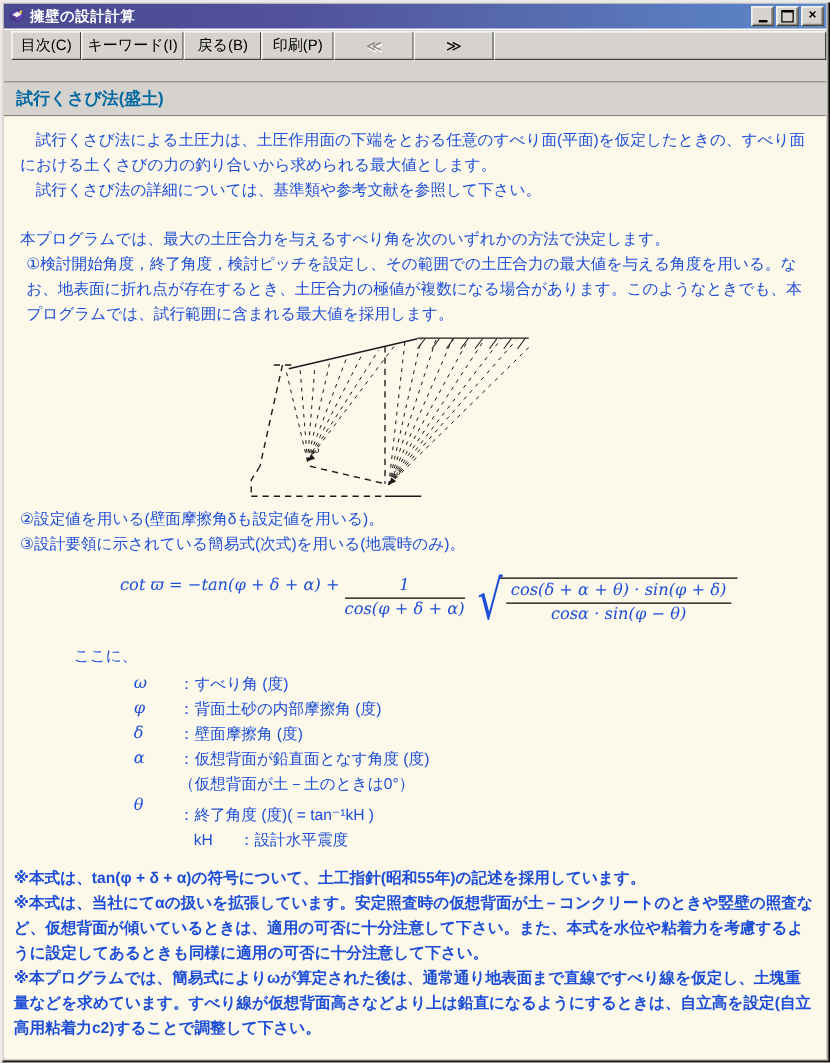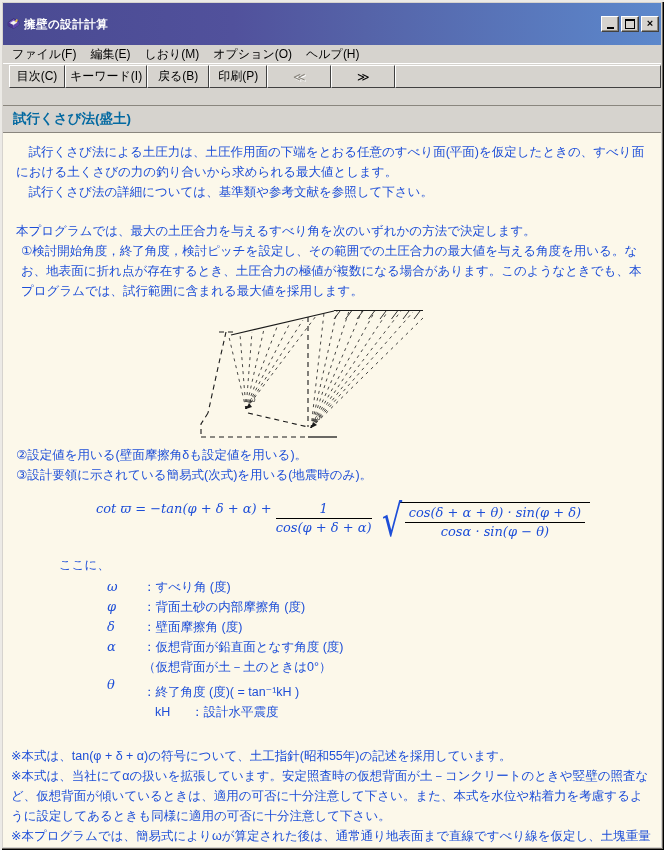--- a/index.html
+++ b/index.html
@@ -15,21 +15,21 @@
     background:#d6d3ce;
     padding:3px;
     box-shadow: inset 2px 2px 0 #eceae6, inset -1px -1px 0 #000, inset -2px -2px 0 #6e6a64;
     display:flex; flex-direction:column;
   }
   
   .titlebar {
     height:18px; flex:0 0 18px;
     background:linear-gradient(to right,#4a4a92 0%,#51519c 35%,#5563a8 55%,#5c88cc 100%);
     display:flex; align-items:center;
-    padding:12px 2px;
+    padding:1px 2px;
   }
   .title-icon { width:15px; height:14px; margin:0 3px 0 1px; flex:0 0 auto; }
   .title-text {
     color:#fff; font-weight:bold; font-size:11.5px; letter-spacing:0.5px;
     flex:1 1 auto; white-space:nowrap; overflow:hidden;
   }
   .win-btns { display:flex; gap:2px; }
   .win-btn {
     width:16px; height:14px; background:#d6d3ce;
     border-top:1px solid #fff; border-left:1px solid #fff;
@@ -115,21 +115,21 @@
   .def-list { margin-left:96px; }
   .def-row { display:flex; }
   .def-sym {
     flex:0 0 36px;
     font-family:"DejaVu Serif","Liberation Serif",serif; font-style:italic; font-size:13px;
   }
   .def-sym.upright { font-style:normal; font-family:"Liberation Sans","DejaVu Sans",sans-serif; font-size:12.5px;margin-left:48px; }
   .def-sym.raised { position:relative; top:-7px; }
   .def-desc { flex:1 1 auto; }
   
-  .notes { margin-top:24px; }
+  .notes { margin-top:10px;font-weight:bold; }
   .note { margin:0; }
 </style>
 </head>
 <body>
 
 <div class="window">
 
   <div class="titlebar">
     <svg class="title-icon" viewBox="0 0 16 16">
       <path d="M2 10 L8 13 L14 9 L14 5 L8 2 L2 6 Z" fill="#7b5cc6" stroke="#2c2060" stroke-width="0.8"></path>
@@ -145,27 +145,20 @@
         </div>
       <div class="win-btn">
           <span class="glyph-max"></span>
         </div>
       <div class="win-btn">
           <span class="glyph-close">×</span>
         </div>
     </div>
   </div>
 
-  <div class="menubar">
-    <span class="menu-item">ファイル(F)</span>
-    <span class="menu-item">編集(E)</span>
-    <span class="menu-item">しおり(M)</span>
-    <span class="menu-item">オプション(O)</span>
-    <span class="menu-item">ヘルプ(H)</span>
-  </div>
 
   <div class="toolbar">
     <div class="tb-btn" style="min-width:56px">目次(C)</div>
     <div class="tb-btn" style="min-width:72px">キーワード(I)</div>
     <div class="tb-btn" style="min-width:62px">戻る(B)</div>
     <div class="tb-btn" style="min-width:58px">印刷(P)</div>
     <div class="tb-btn disabled" style="min-width:64px">≪</div>
     <div class="tb-btn" style="min-width:64px">≫</div>
     <div class="tb-fill"></div>
   </div>

